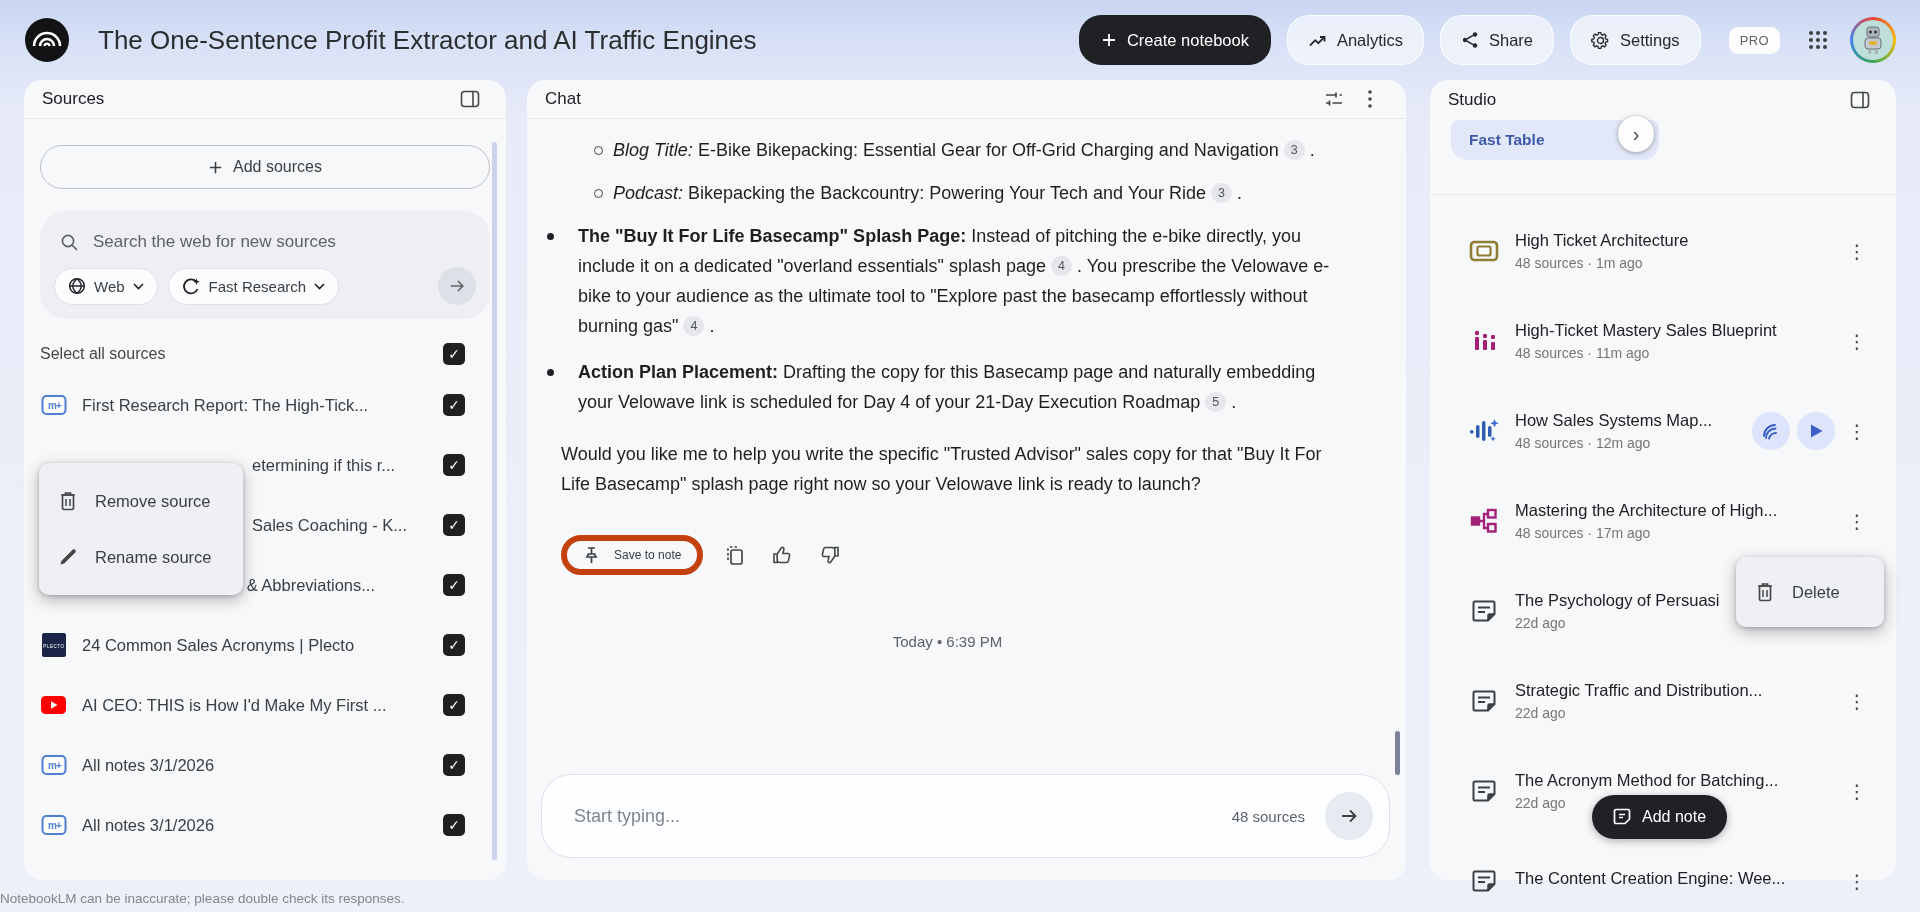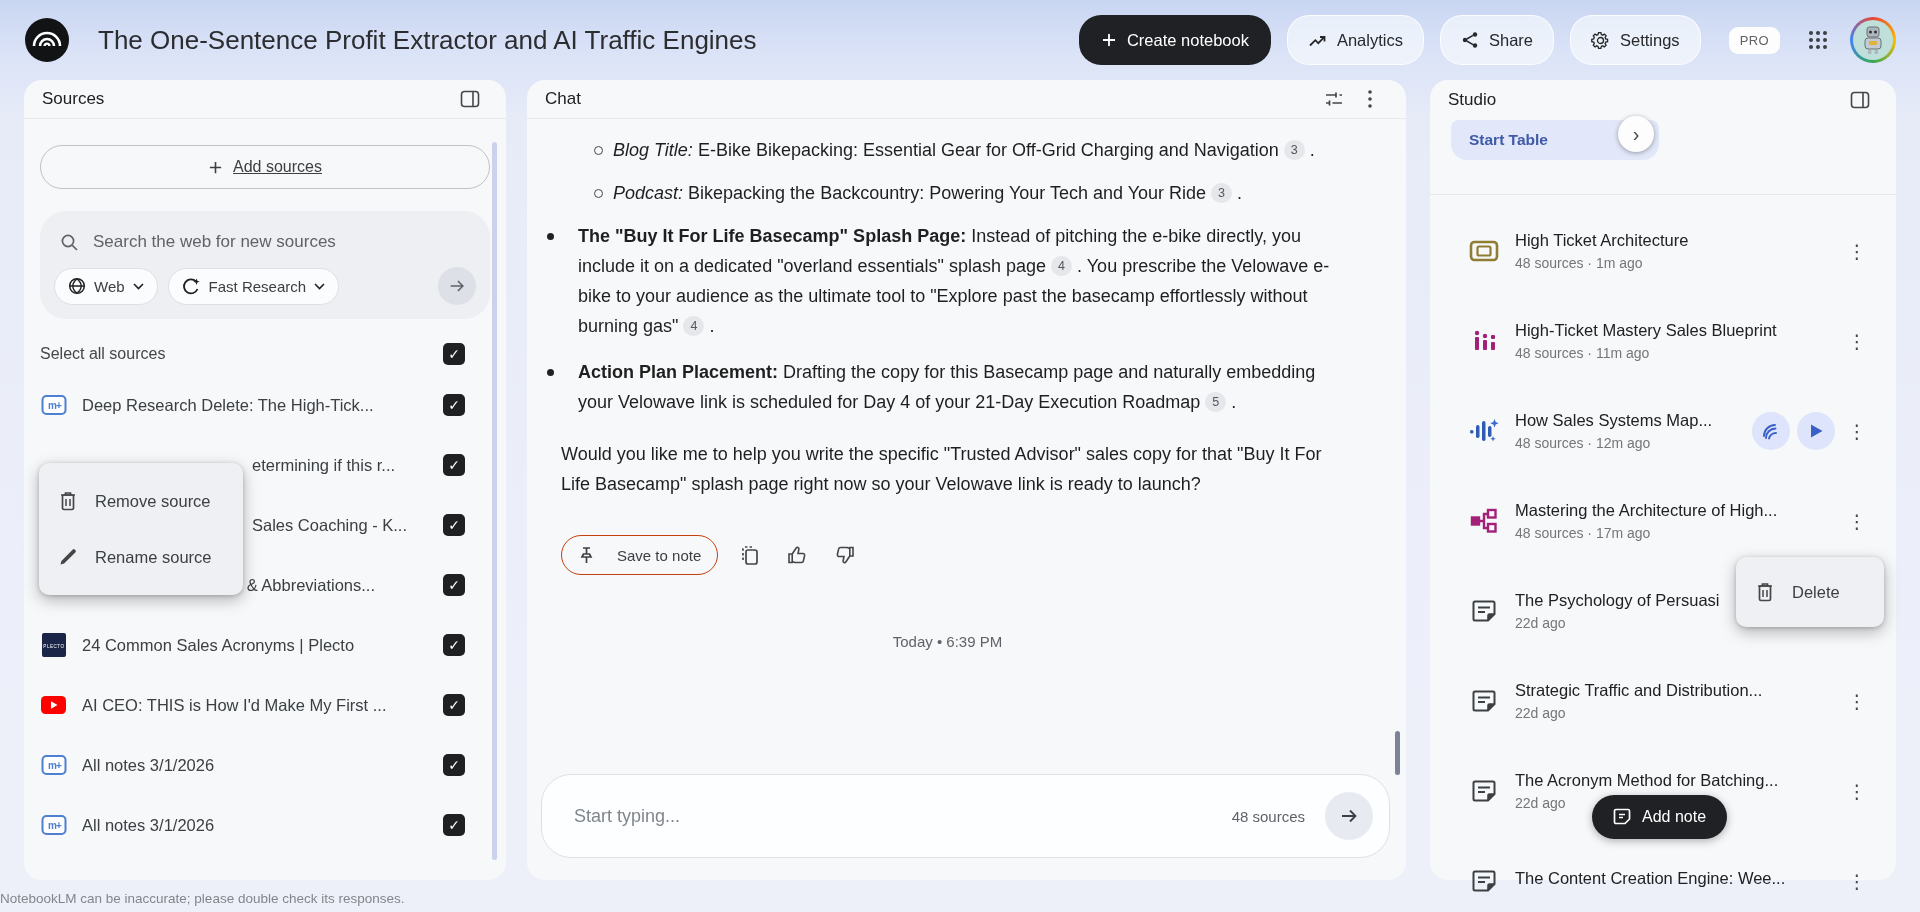--- a/index.html
+++ b/index.html
@@ -26,21 +26,21 @@
   .panel-src{left:24px;width:482px;}
   .panel-chat{left:527px;width:879px;}
   .panel-studio{left:1430px;width:466px;}
   .p-head{height:39px;display:flex;align-items:center;padding:0 18px;font-size:17px;color:#202124;}
   .p-head.line{border-bottom:1px solid #e6e8ec;}
   .p-head .sp{flex:1;}
   .icon-btn{width:36px;height:36px;border-radius:50%;display:flex;align-items:center;justify-content:center;cursor:pointer;color:#444746;}
   
   .src-body{padding:0 16px;position:relative;}
   .add-src{height:44px;margin-top:26px;border:1px solid #bec3c9;border-radius:22px;background:transparent;
-           width:100%;display:flex;align-items:center;justify-content:center;gap:10px;font-size:16px;color:#3c4043;cursor:pointer;text-decoration:underline;}
+           width:100%;display:flex;align-items:center;justify-content:center;gap:10px;font-size:16px;color:#3c4043;cursor:pointer;}
   .search-card{margin-top:22px;background:#edeff3;border-radius:26px;padding:8px 10px 14px;}
   .search-row{display:flex;align-items:center;gap:12px;padding:12px 10px 12px;}
   .search-row input{flex:1;border:none;outline:none;background:transparent;font-size:17px;color:#5f6368;}
   .search-row input::placeholder{color:#5f6368;}
   .chips-row{display:flex;align-items:center;gap:10px;padding:2px 4px 0;}
   .chip{height:37px;border-radius:19px;background:#fbfcfe;border:1px solid #dcdfe5;display:flex;align-items:center;
         gap:8px;padding:0 13px;font-size:15px;color:#3c4043;cursor:pointer;}
   .go-btn{margin-left:auto;width:38px;height:38px;border-radius:50%;background:#dde0e7;display:flex;
           align-items:center;justify-content:center;cursor:pointer;color:#5f6368;}
   .select-row{margin-top:24px;display:flex;align-items:center;font-size:16px;color:#444746;padding-right:25px;}
@@ -65,22 +65,22 @@
   .sub-b{position:relative;padding-left:52px;margin-bottom:13px;}
   .sub-b::before{content:"";position:absolute;left:33px;top:11px;width:7px;height:7px;border:1.6px solid #444746;border-radius:50%;}
   .main-b{position:relative;margin-left:-14px;padding-left:31px;margin-bottom:16px;}
   .main-b::before{content:"";position:absolute;left:0;top:12px;width:7px;height:7px;background:#202124;border-radius:50%;}
   .ital{font-style:italic;}
   .bold{font-weight:700;}
   .cite{display:inline-block;min-width:21px;height:20px;line-height:20px;padding:0 4px;border-radius:11px;background:#e5e7eb;
         color:#53575c;font-size:12.5px;text-align:center;margin:0 5px;vertical-align:2px;cursor:pointer;}
   .chat-para{margin-top:22px;}
   .save-row{margin-top:36px;display:flex;align-items:center;gap:14px;}
-  .save-pill{height:40px;border:1px solid #c2410c;border-radius:20px;background:transparent;display:flex;align-items:center;
-             gap:22px;padding:0 16px;font-size:15px;color:#3c4043;cursor:pointer;}
+  .save-pill{height:40px;border:6px solid #c2410c;border-radius:20px;background:transparent;display:flex;align-items:center;
+             gap:14px;padding:0 16px;font-size:12px;color:#3c4043;cursor:pointer;}
   .mini-ic{width:34px;height:34px;display:flex;align-items:center;justify-content:center;color:#444746;cursor:pointer;}
   .today{margin-top:52px;text-align:center;font-size:15px;color:#5f6368;}
   .input-bar{position:absolute;left:14px;right:16px;bottom:22px;height:84px;background:#fdfeff;border:1px solid #dde0e6;
              border-radius:30px;display:flex;align-items:center;padding:0 16px 0 30px;}
   .input-bar input{flex:1;border:none;outline:none;font-size:18px;color:#3c4043;background:transparent;}
   .input-bar input::placeholder{color:#80868b;}
   .src-count{font-size:15px;color:#5f6368;margin-right:20px;white-space:nowrap;}
   .send-btn{width:48px;height:48px;border-radius:50%;background:#e7eaf1;display:flex;align-items:center;justify-content:center;
             color:#3c4043;cursor:pointer;flex:0 0 auto;}
   .chat-scrollbar{position:absolute;right:6px;top:651px;width:5px;height:44px;border-radius:3px;background:#7c8398;}
@@ -243,21 +243,21 @@
       </div>
       <div class="src-list">
         <div class="src-row">
           <span class="src-ic">
               <svg width="26" height="22" viewBox="0 0 26 22">
                 <rect x="1.5" y="2" width="23" height="18" rx="4" fill="#fff" stroke="#4e7fd0" stroke-width="2"></rect>
                 <text x="7" y="15" font-size="10" font-weight="bold" fill="#4e7fd0">m</text>
                 <text x="15" y="15" font-size="10" font-weight="bold" fill="#4e7fd0">+</text>
               </svg>
             </span>
-          <span class="src-title">Deep Research Delete: The High-Tick...</span>
+          <span class="src-title">First Research Report: The High-Tick...</span>
           <span class="cb">✓</span>
         </div>
         <div class="src-row occl">
           <span class="src-ic"></span>
           <span class="src-title">etermining if this r...</span>
           <span class="cb">✓</span>
         </div>
         <div class="src-row occl">
           <span class="src-ic"></span>
           <span class="src-title">Sales Coaching - K...</span>
@@ -418,21 +418,21 @@
       <span>Studio</span>
       <span class="sp"></span>
       <span class="icon-btn">
         <svg width="20" height="20" viewBox="0 0 20 20">
             <rect x="1.5" y="2.5" width="17" height="15" rx="3" fill="none" stroke="#444746" stroke-width="1.6"></rect>
             <path d="M13 2.5 v15" stroke="#444746" stroke-width="1.6"></path>
           </svg>
       </span>
     </div>
     <div class="chip-data">
-      <span>Start Table</span>
+      <span>Fast Table</span>
     </div>
     <div class="chev-circle">›</div>
     <div class="studio-div"></div>
 
     <div class="st-list">
       <div class="st-row">
         <span class="st-ic">
           <svg width="30" height="24" viewBox="0 0 30 24">
               <rect x="2" y="3" width="26" height="18" rx="3.5" fill="none" stroke="#8f7d33" stroke-width="2.6"></rect>
               <rect x="8.5" y="7.5" width="13" height="9" rx="1.5" fill="none" stroke="#8f7d33" stroke-width="2.2"></rect>

